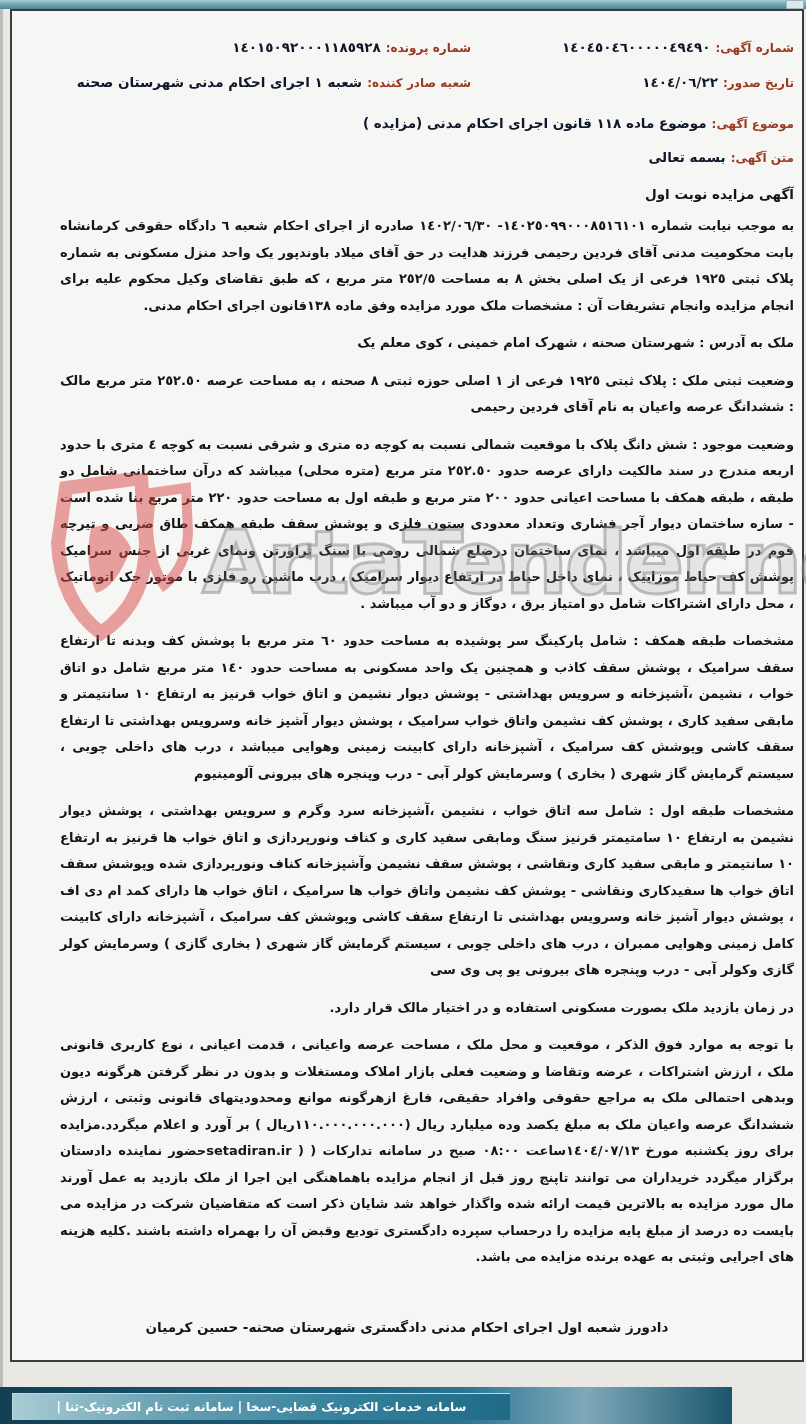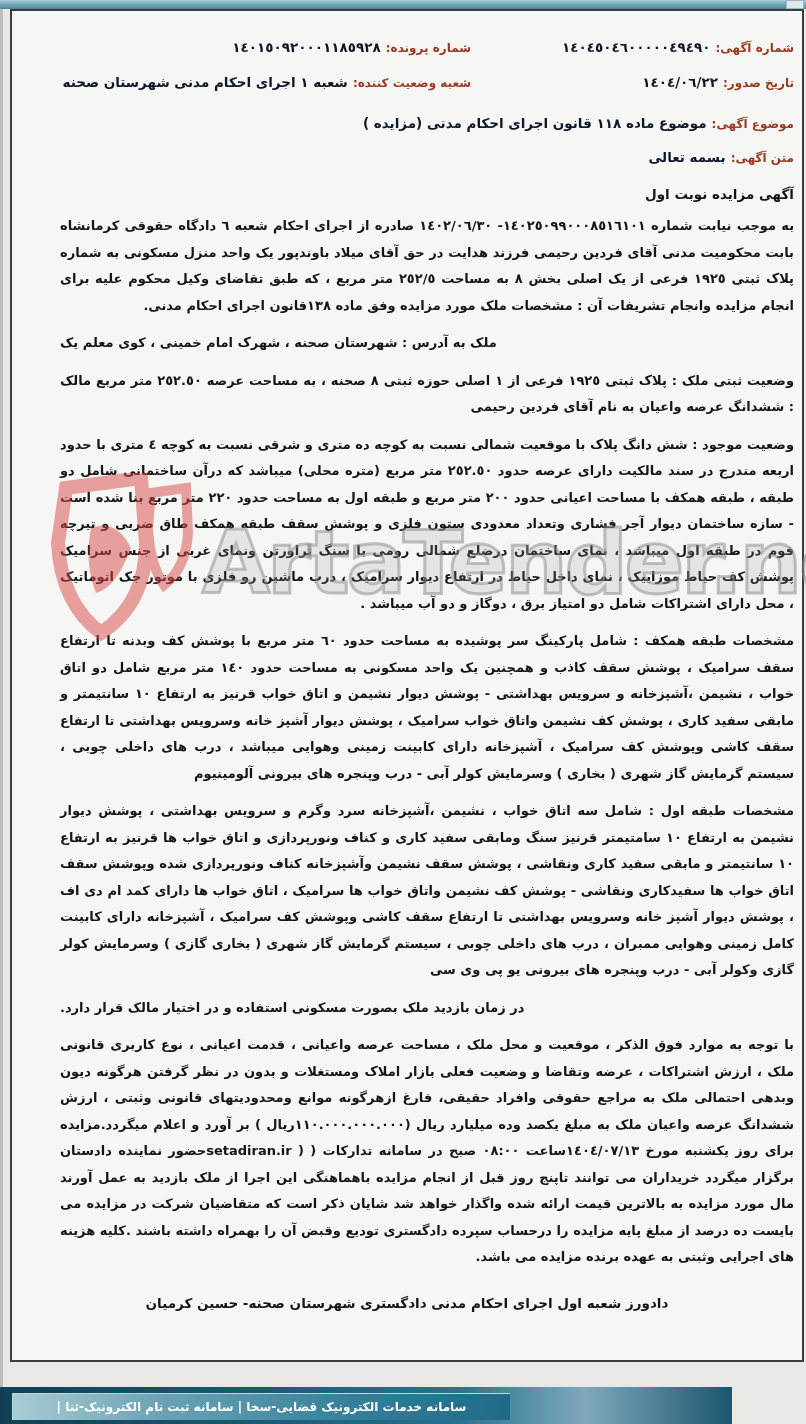--- a/index.html
+++ b/index.html
@@ -33,24 +33,24 @@
   .hdr-grid{display:grid;grid-template-columns:44% 56%;row-gap:16px;margin-bottom:22px;}
   .hdr-cell{white-space:nowrap;}
   .lbl{color:#9a3a22;font-size:12px;font-weight:bold;}
   .val{font-weight:bold;font-size:13.5px;color:#0f172a;}
   .meta-line{margin-bottom:15px;}
   .doc-title{font-weight:bold;font-size:13.5px;margin:20px 0 4px 0;}
   .para{
     font-weight:bold;font-size:13px;line-height:26.5px;
     text-align:justify;margin:11px 0;
   }
-  .para.single{text-align:left;}
+  .para.single{text-align:right;}
   .signature{
     font-weight:bold;font-size:13.5px;text-align:center;
-    margin-top:24px;padding-right:40px;
+    margin-top:48px;padding-right:40px;
   }
   
   .watermark{
     position:absolute;top:462px;left:46px;width:720px;height:200px;
     display:flex;align-items:center;direction:ltr;
     pointer-events:none;z-index:4;
   }
   .wm-logo{flex:0 0 auto;opacity:.5;margin-right:6px;}
   .wm-text{
     font-size:88px;font-weight:bold;letter-spacing:-3px;
@@ -89,21 +89,21 @@
     </div>
     <div class="hdr-cell">
       <span class="lbl">شماره پرونده:</span>
       <span class="val">١٤٠١٥٠٩٢٠٠٠١١٨٥٩٢٨</span>
     </div>
     <div class="hdr-cell">
       <span class="lbl">تاریخ صدور:</span>
       <span class="val">١٤٠٤/٠٦/٢٢</span>
     </div>
     <div class="hdr-cell">
-      <span class="lbl">شعبه وضعیت کننده:</span>
+      <span class="lbl">شعبه صادر کننده:</span>
       <span class="val">شعبه ١ اجرای احکام مدنی شهرستان صحنه</span>
     </div>
   </div>
 
   <div class="meta-line">
     <span class="lbl">موضوع آگهی:</span>
     <span class="val">موضوع ماده ١١٨ قانون اجرای احکام مدنی (مزایده )</span>
   </div>
 
   <div class="meta-line">

